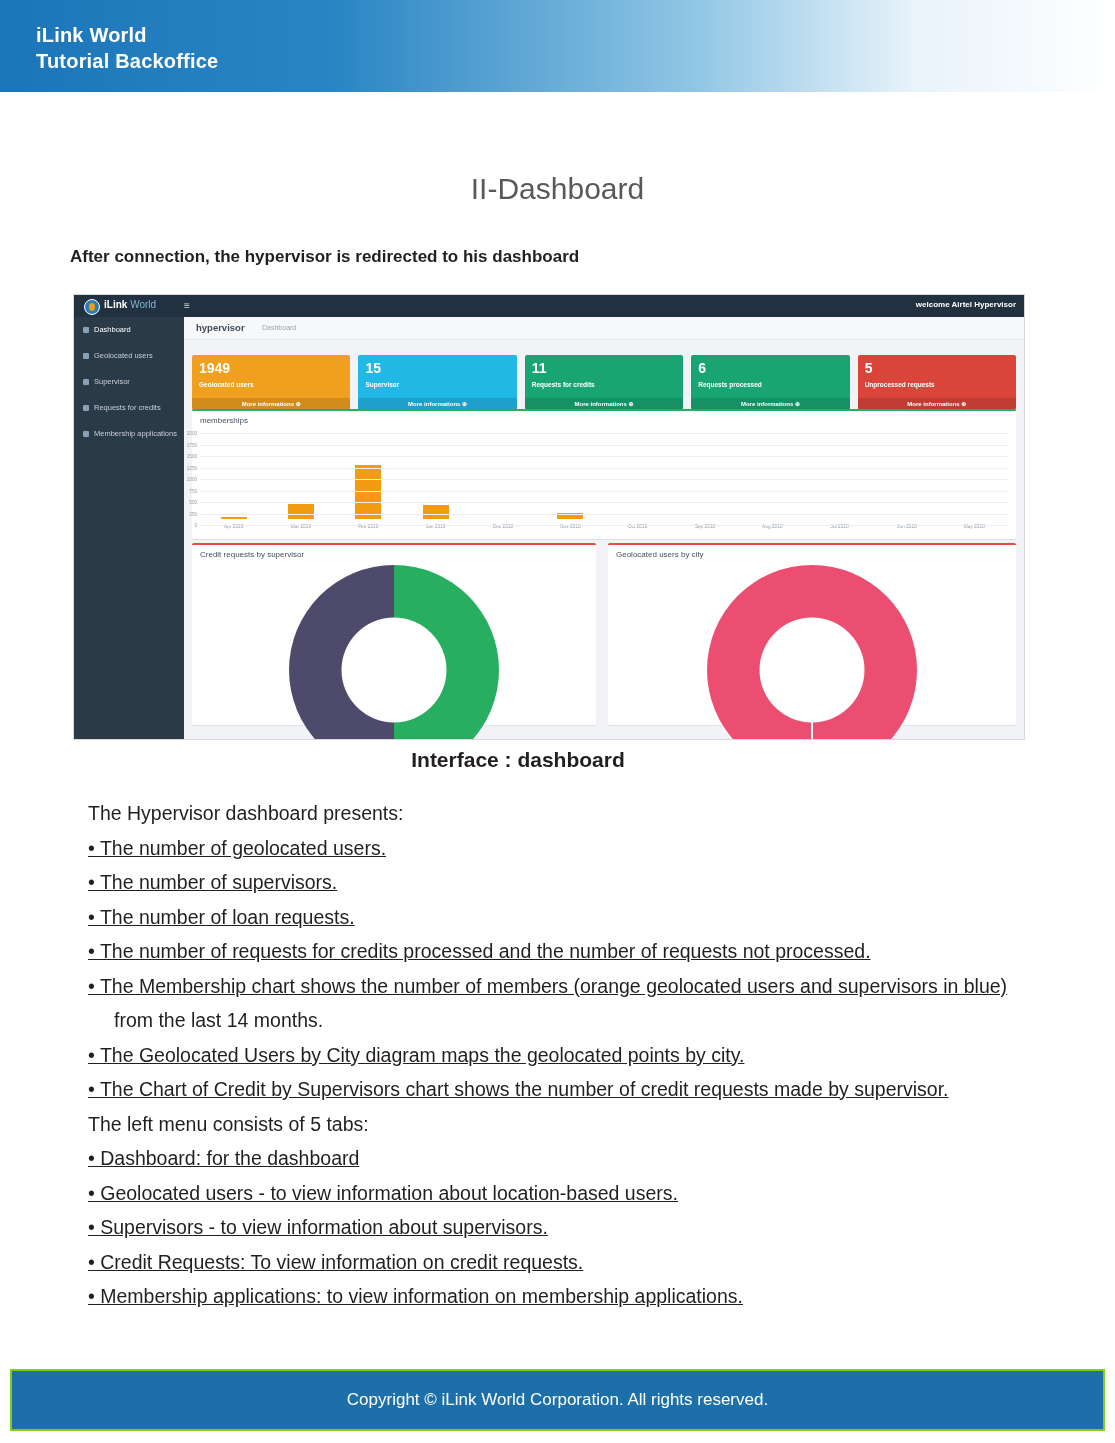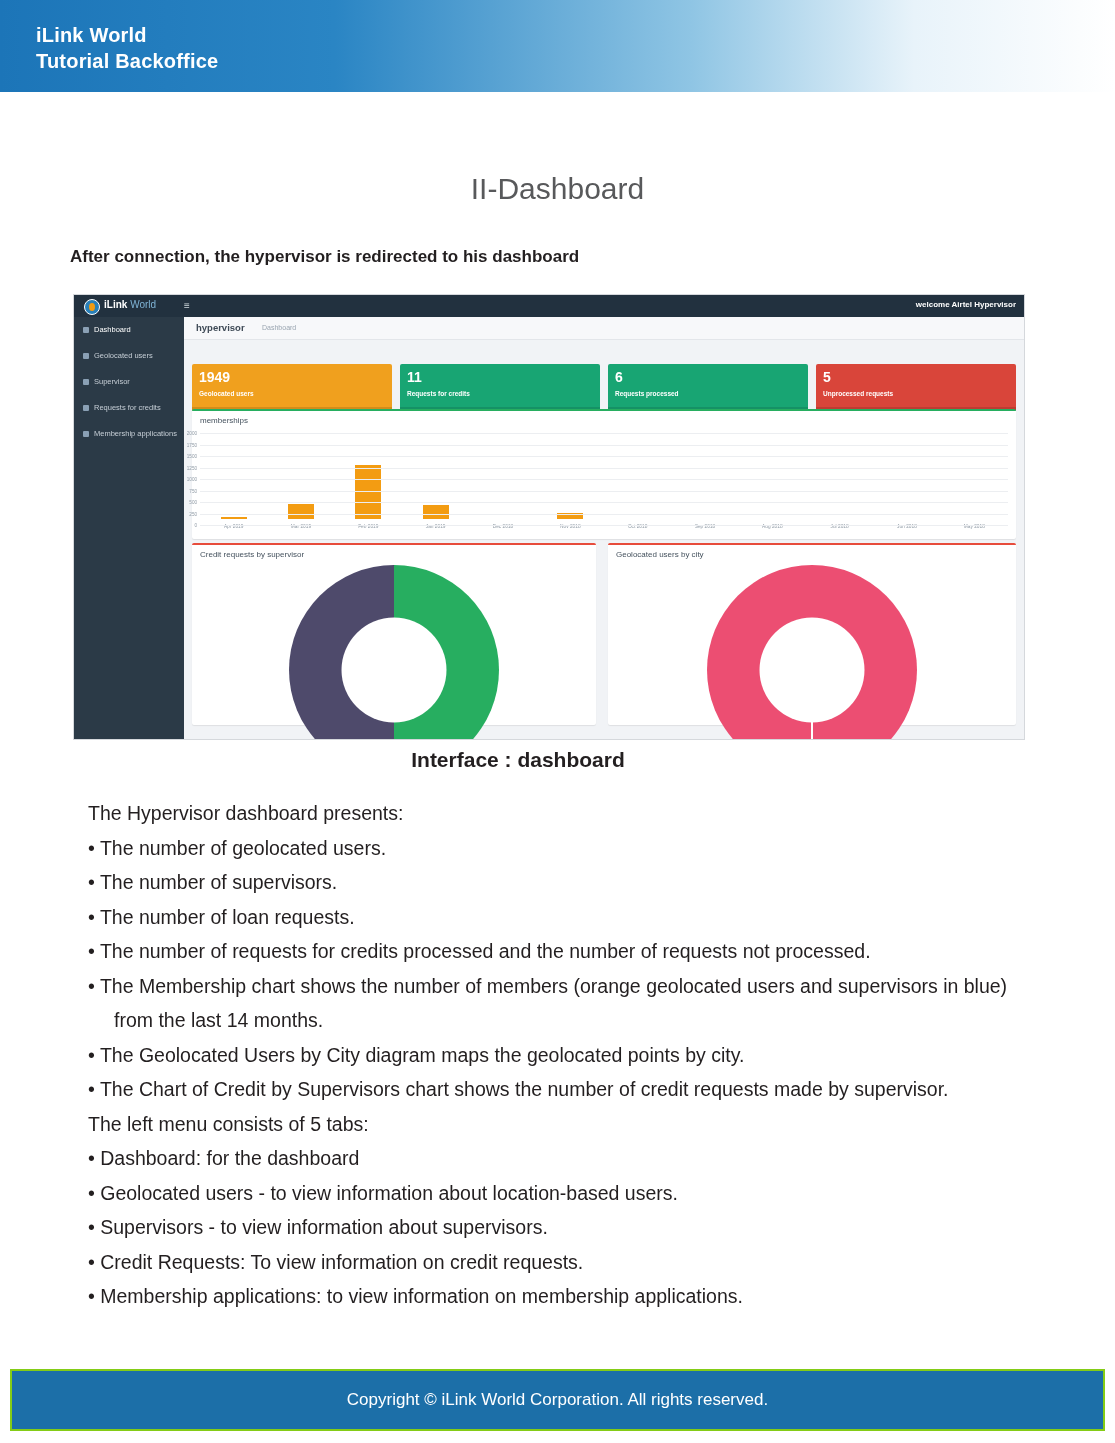--- a/index.html
+++ b/index.html
@@ -161,21 +161,21 @@
   .crumb-bar .crumb-sub {
     position: absolute;
     left: 78px; top: 7px;
     font-size: 7px;
     color: #9aa5b1;
   }
 
   
   .kpis {
     position: absolute;
-    left: 8px; top: 47px;
+    left: 8px; top: 38px;
     right: 8px;
     height: 55px;
     display: flex;
     gap: 8px;
   }
   .kpi {
     flex: 1;
     position: relative;
     border-radius: 2px;
     color: #ffffff;
@@ -324,21 +324,21 @@
     position: absolute;
     left: 88px;
     top: 796px;
     width: 960px;
     font-size: 19.5px;
     line-height: 34.5px;
     color: #231f20;
     font-family: "Liberation Sans", sans-serif;
   }
   .body-text p { margin: 0; }
-  .body-text p.indent { padding-left: 14px; text-indent: -14px; }
+  .body-text p.indent { padding-left: 14px; text-indent: -14px; text-decoration: underline; }
   .body-text p.cont { padding-left: 26px; }
 
   
   .page-footer {
     position: absolute;
     left: 10px;
     bottom: 12px;
     width: 1095px;
     height: 62px;
     background: #1c6fa8;
@@ -400,20 +400,25 @@
 
     <div class="crumb-bar">
       <span class="crumb-title">hypervisor</span>
       <span class="crumb-sub">Dashboard</span>
     </div>
 
     <div class="kpis">
       <div class="kpi" id="kpi0" style="background: rgb(240, 160, 30);">
         <div class="kpi-value">1949</div>
         <div class="kpi-label">Geolocated users</div>
+        <div class="kpi-more">More informations ⊕</div>
+      </div>
+      <div class="kpi" id="kpi1" style="background: rgb(34, 184, 230);">
+        <div class="kpi-value">15</div>
+        <div class="kpi-label">Supervisor</div>
         <div class="kpi-more">More informations ⊕</div>
       </div>
       <div class="kpi" id="kpi2" style="background: rgb(24, 165, 115);">
         <div class="kpi-value">11</div>
         <div class="kpi-label">Requests for credits</div>
         <div class="kpi-more">More informations ⊕</div>
       </div>
       <div class="kpi" id="kpi3" style="background: rgb(24, 165, 115);">
         <div class="kpi-value">6</div>
         <div class="kpi-label">Requests processed</div>

